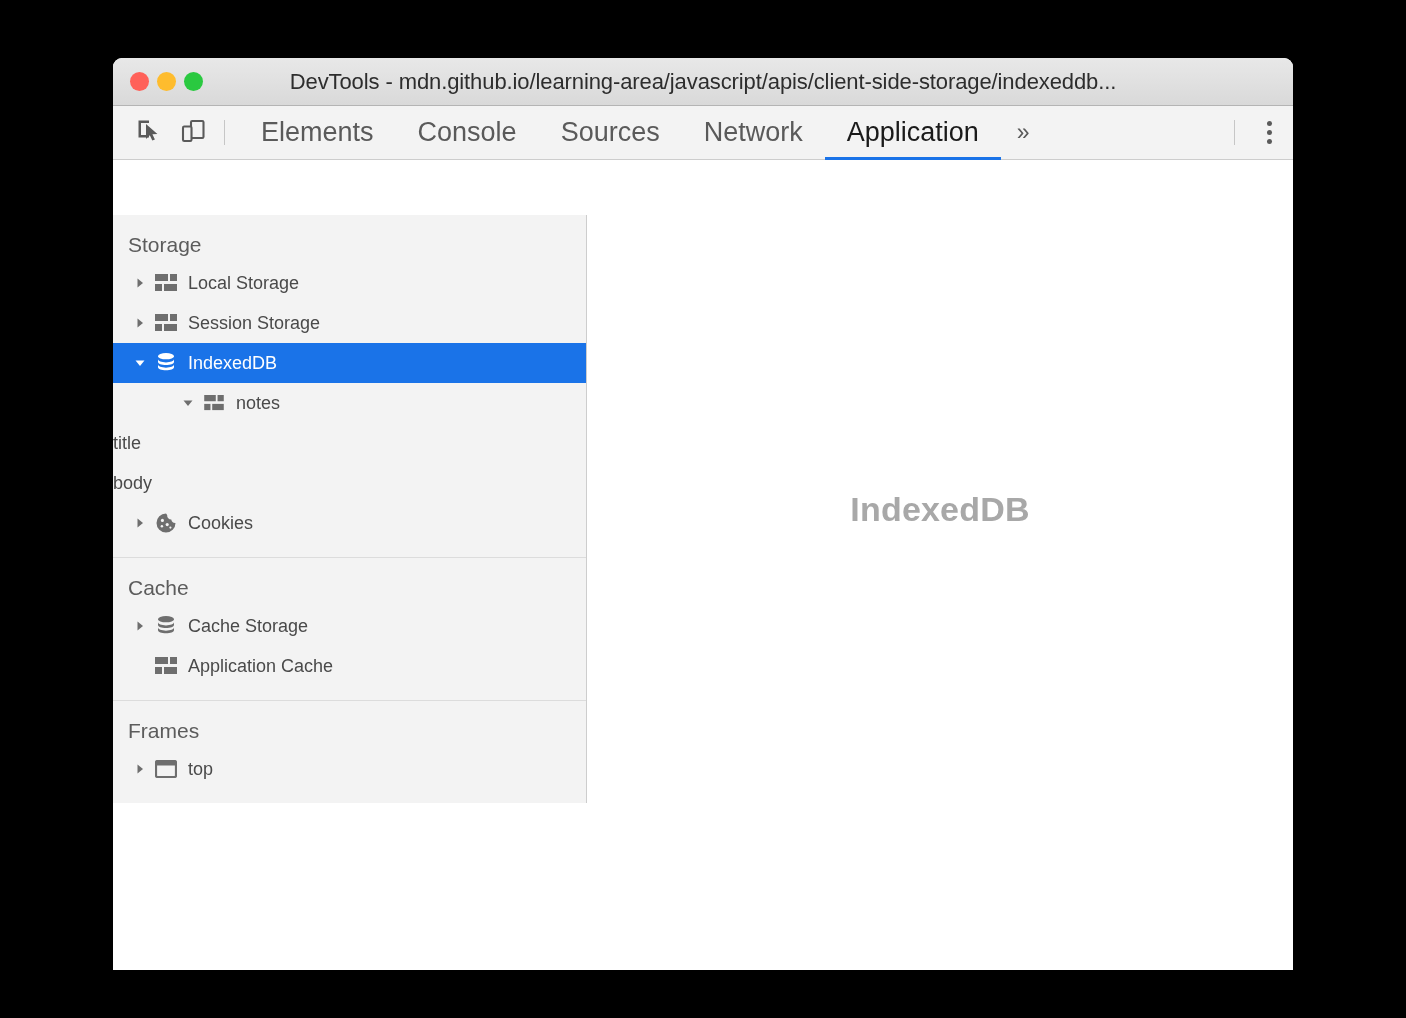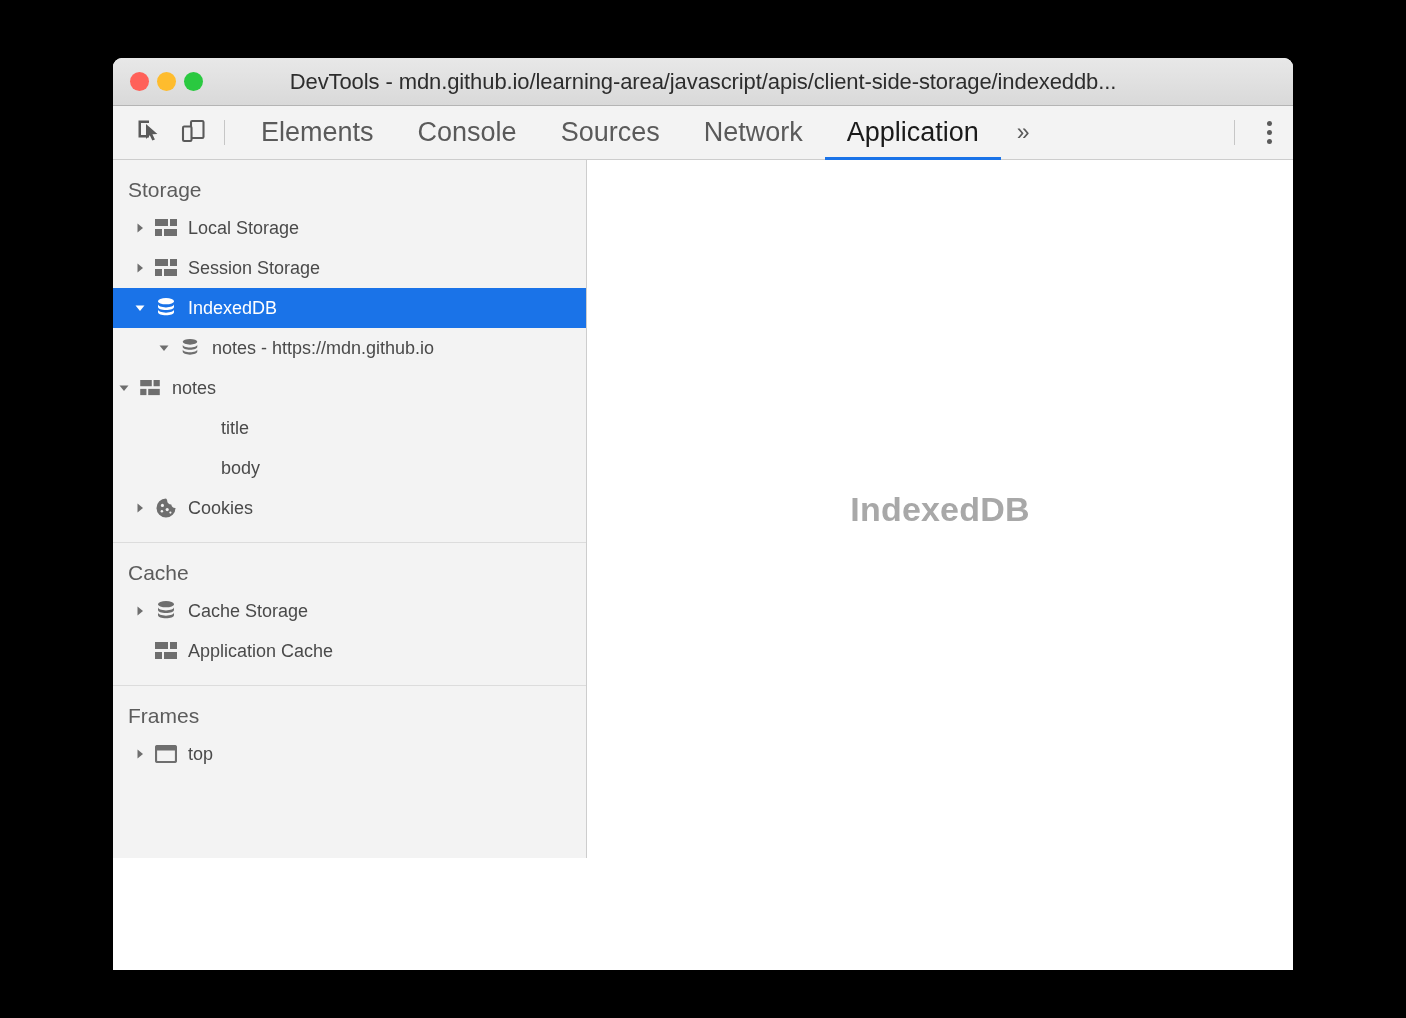--- a/index.html
+++ b/index.html
@@ -133,20 +133,21 @@
   .kebab i {
     width: 5px; height: 5px; border-radius: 50%;
     background: #5a5a5a;
     display: block;
   }
 
   
   #body {
     display: flex;
     height: calc(800px - 48px - 54px);
+    align-items: center;
   }
   #sidebar {
     width: 474px;
     background: #f3f3f3;
     border-right: 1px solid #cdcdcd;
     overflow: hidden;
     position: relative;
   }
   #main {
     flex: 1;
@@ -201,22 +202,22 @@
     align-items: center;
     justify-content: center;
     margin-right: 7px;
   }
   .ico svg { display: block; }
   .row .label { line-height: 1; }
 
   
   .d0 { padding-left: 16px; }
   .d1 { padding-left: 40px; }
-  .d2 { }
-  .d3 { padding-left: 108px; }
+  .d2 { padding-left: 64px; }
+  .d3 { }
 </style>
 </head>
 <body>
 
 <div id="window">
 
   <div id="titlebar">
     <div id="traffic">
       <span class="light close"></span>
       <span class="light min"></span>
@@ -328,35 +329,20 @@
           <span class="ico">
             <svg width="22" height="22" viewBox="0 0 22 22">
               <ellipse cx="11" cy="4.2" rx="8" ry="3.1" fill="#ffffff"></ellipse>
               <path d="M3 7.3 v2.6 c0 1.7 3.6 3.1 8 3.1 s8-1.4 8-3.1 V7.3 c0 1.7-3.6 3.1-8 3.1 S3 9 3 7.3 Z" fill="#ffffff"></path>
               <path d="M3 12.6 v2.6 c0 1.7 3.6 3.1 8 3.1 s8-1.4 8-3.1 v-2.6 c0 1.7-3.6 3.1-8 3.1 s-8-1.4-8-3.1 Z" fill="#ffffff"></path>
             </svg>
           </span>
           <span class="label">IndexedDB</span>
         </div>
 
-        <div class="row d1">
-          <span class="twisty">
-            <svg width="12" height="12" viewBox="0 0 12 12">
-                <path d="M1.5 3.5 L10.5 3.5 L6 9 Z" fill="#6e6e6e"></path>
-              </svg>
-          </span>
-          <span class="ico">
-            <svg width="20" height="20" viewBox="0 0 22 22">
-              <ellipse cx="11" cy="4.2" rx="8" ry="3.1" fill="#6e6e6e"></ellipse>
-              <path d="M3 7.3 v2.6 c0 1.7 3.6 3.1 8 3.1 s8-1.4 8-3.1 V7.3 c0 1.7-3.6 3.1-8 3.1 S3 9 3 7.3 Z" fill="#6e6e6e"></path>
-              <path d="M3 12.6 v2.6 c0 1.7 3.6 3.1 8 3.1 s8-1.4 8-3.1 v-2.6 c0 1.7-3.6 3.1-8 3.1 s-8-1.4-8-3.1 Z" fill="#6e6e6e"></path>
-            </svg>
-          </span>
-          <span class="label">notes - https://mdn.github.io</span>
-        </div>
 
         <div class="row d2">
           <span class="twisty">
             <svg width="12" height="12" viewBox="0 0 12 12">
                 <path d="M1.5 3.5 L10.5 3.5 L6 9 Z" fill="#6e6e6e"></path>
               </svg>
           </span>
           <span class="ico">
             <svg width="20" height="16" viewBox="0 0 22 18">
               <rect x="0" y="0" width="13" height="7" fill="#6e6e6e"></rect>

